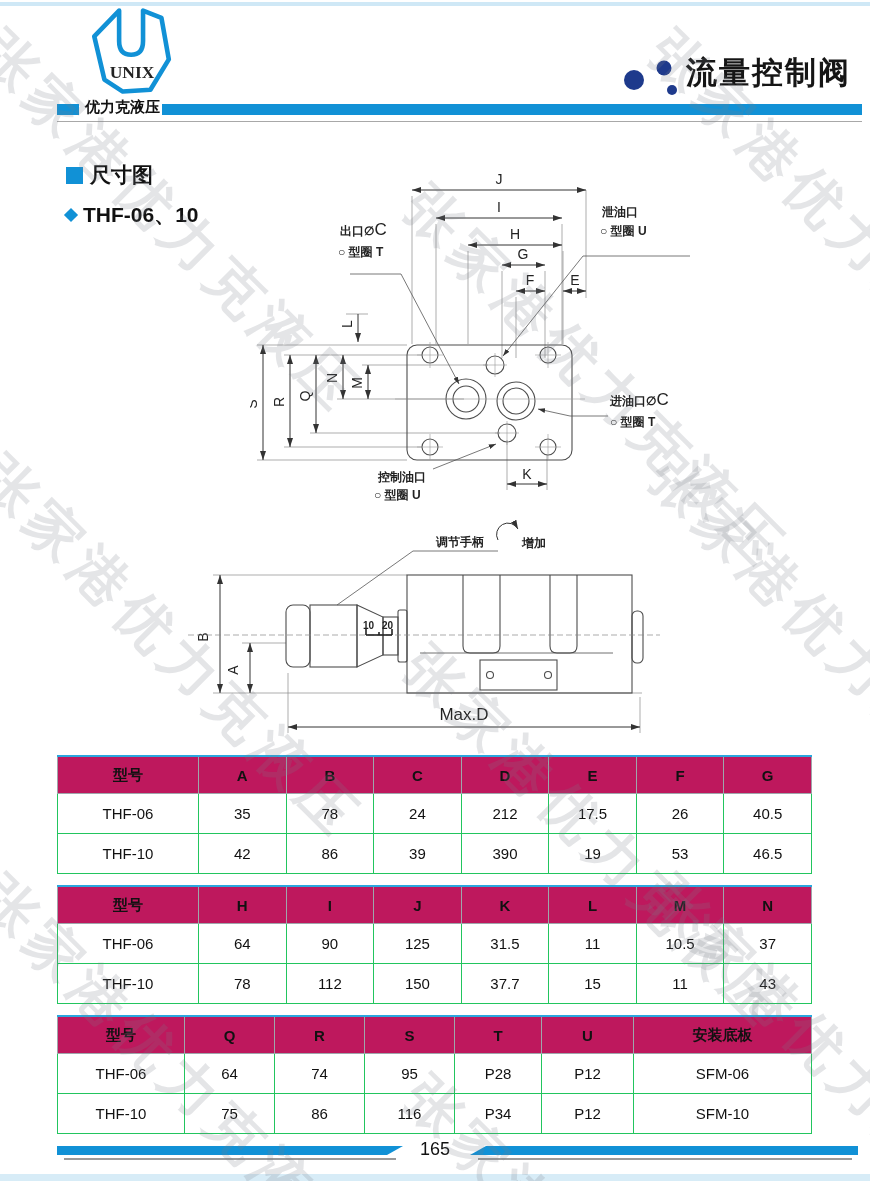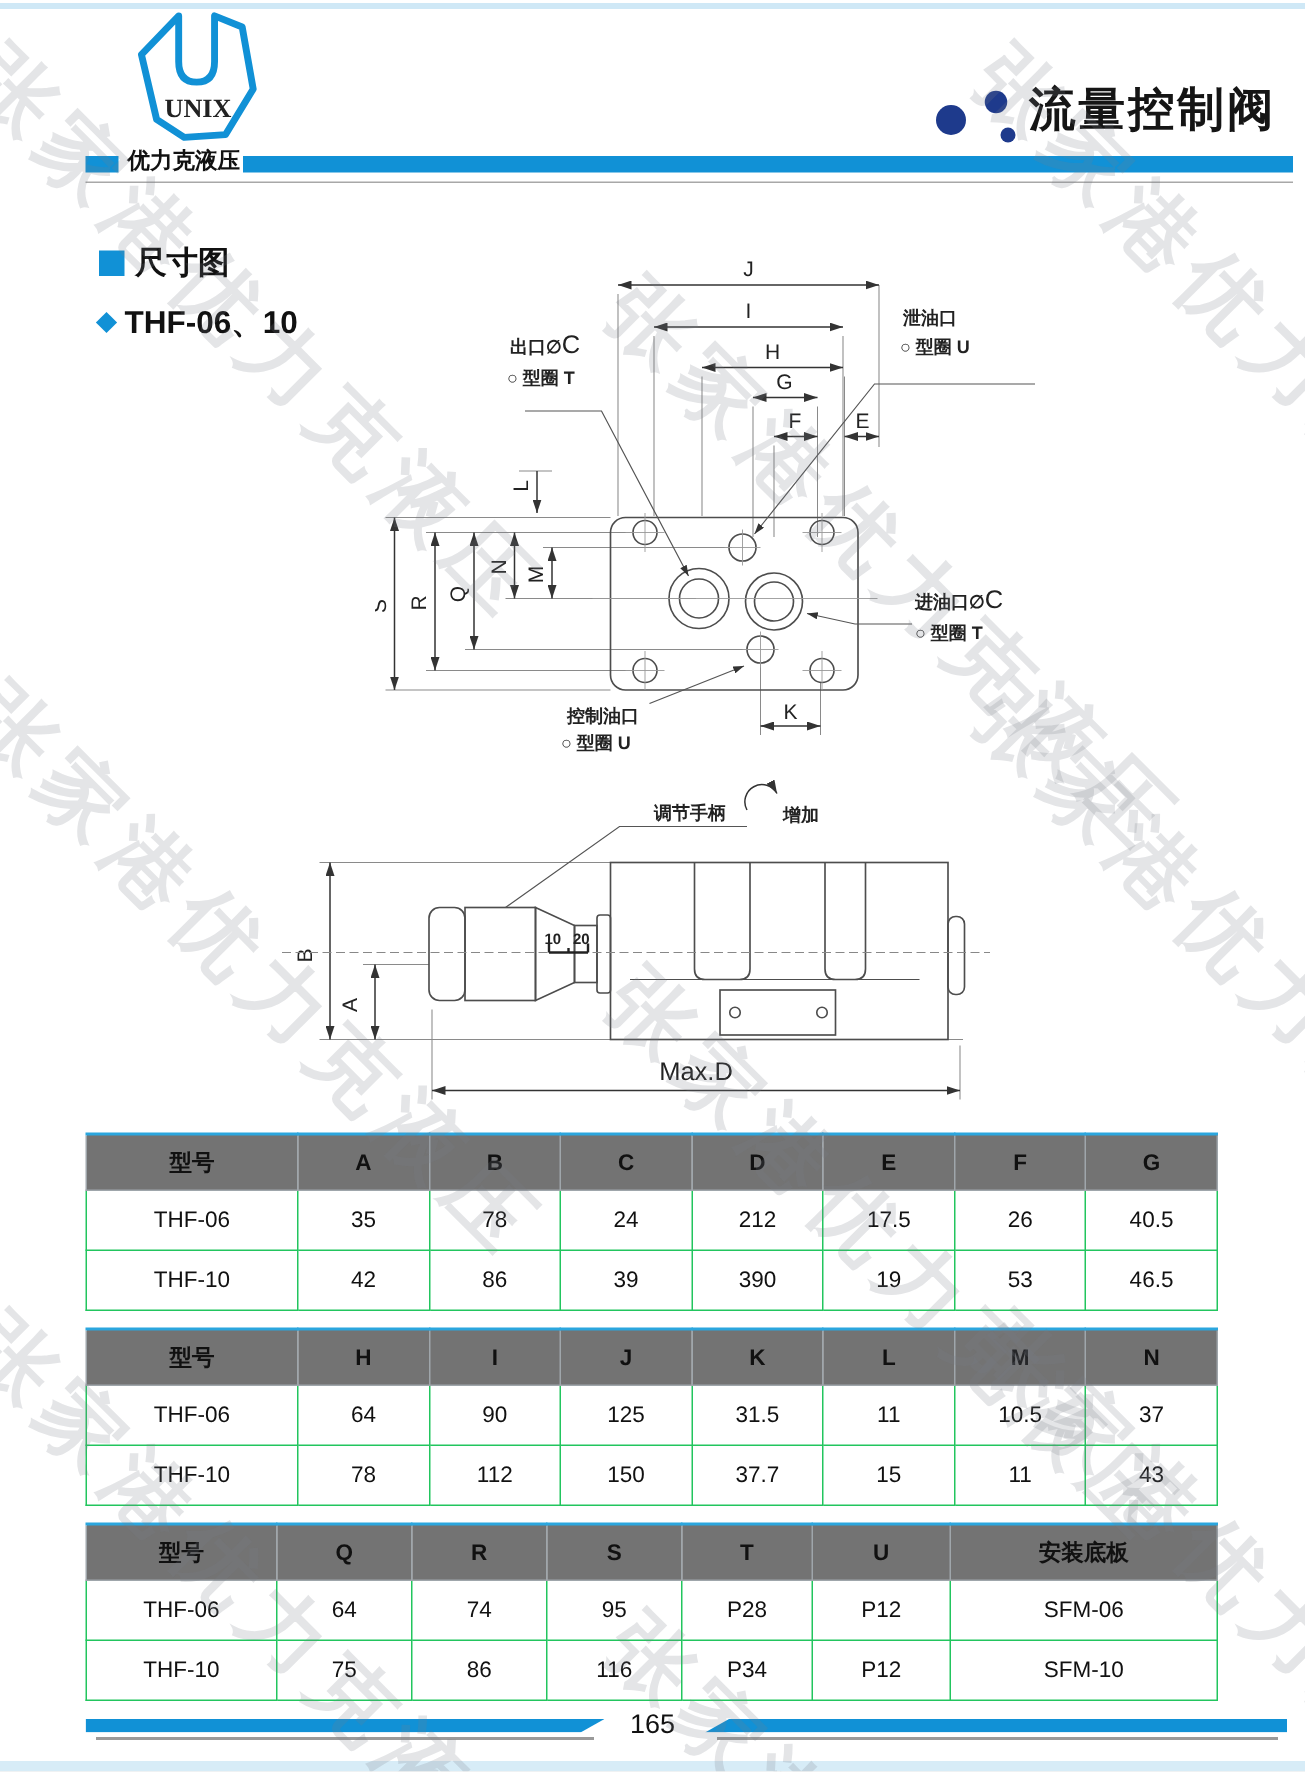--- a/index.html
+++ b/index.html
@@ -27,21 +27,21 @@
   .drawing-side{position:absolute;left:180px;top:515px;}
   svg text{font-family:"Liberation Sans",sans-serif;fill:#222;}
   .dimtxt{font-size:14px;}
   .cjk{font-size:12px;font-weight:bold;}
   .bigC{font-size:17px;}
   .scaletxt{font-size:10px;font-weight:bold;}
   .maxd{font-size:17px;}
   
   .dim-table{position:absolute;left:57px;width:755px;border-collapse:collapse;table-layout:fixed;
              font-size:15px;color:#111;border-top:2px solid #2ba6de;}
-  .dim-table th{background:#737373;height:34px;font-weight:bold;border:1px solid #9fa6ab;}
+  .dim-table th{background:#be185d;height:34px;font-weight:bold;border:1px solid #9fa6ab;}
   .dim-table td{height:37px;border:1px solid #22c55e;text-align:center;background:transparent;}
   .t1{top:755px;} .t2{top:885px;} .t3{top:1015px;}
   
   .fbar{position:absolute;top:1146px;height:9px;background:#1191d6;}
   .fbar.l{left:57px;width:346px;clip-path:polygon(0 0,100% 0,calc(100% - 16px) 100%,0 100%);}
   .fbar.r{left:470px;width:388px;clip-path:polygon(16px 0,100% 0,100% 100%,0 100%);}
   .fline{position:absolute;top:1158px;height:2px;background:#9a9a9a;}
   .fline.l{left:64px;width:332px;} .fline.r{left:478px;width:374px;}
   .page-number{position:absolute;left:405px;top:1139px;width:60px;text-align:center;font-size:18px;}
   .bottom-strip{position:absolute;left:0;bottom:0;width:100%;height:7px;background:#d7ecf7;}

